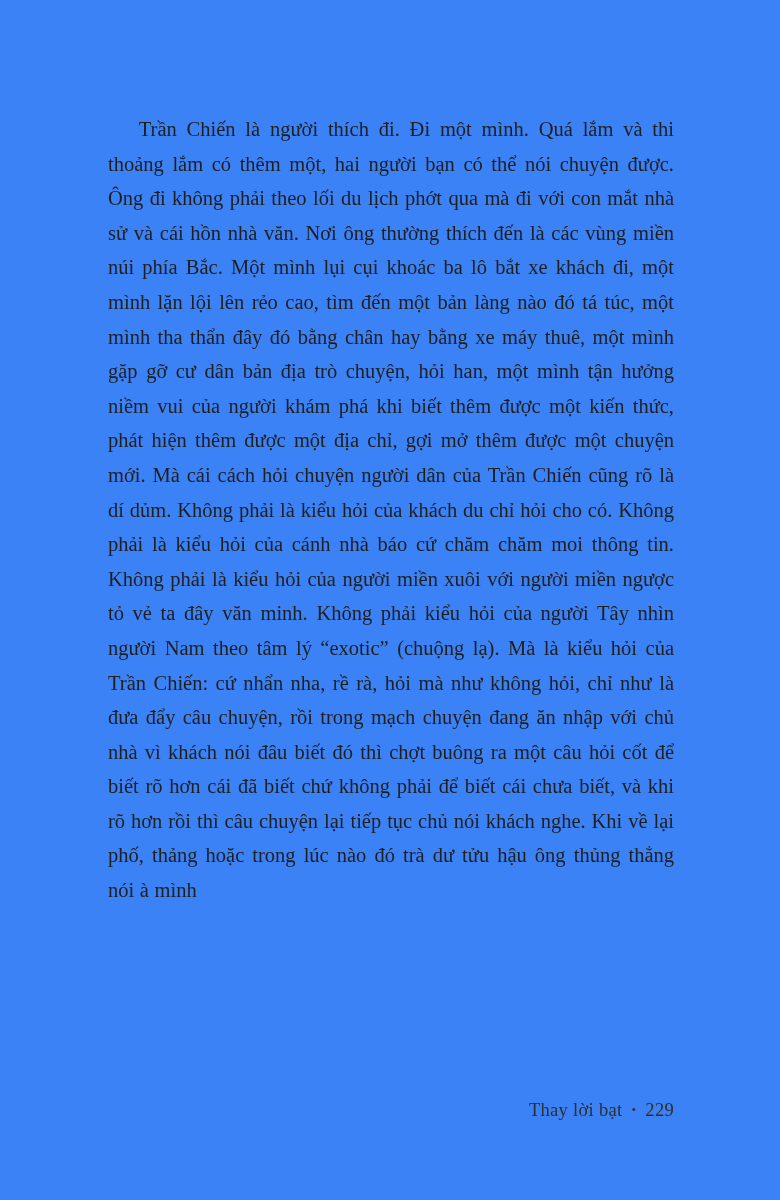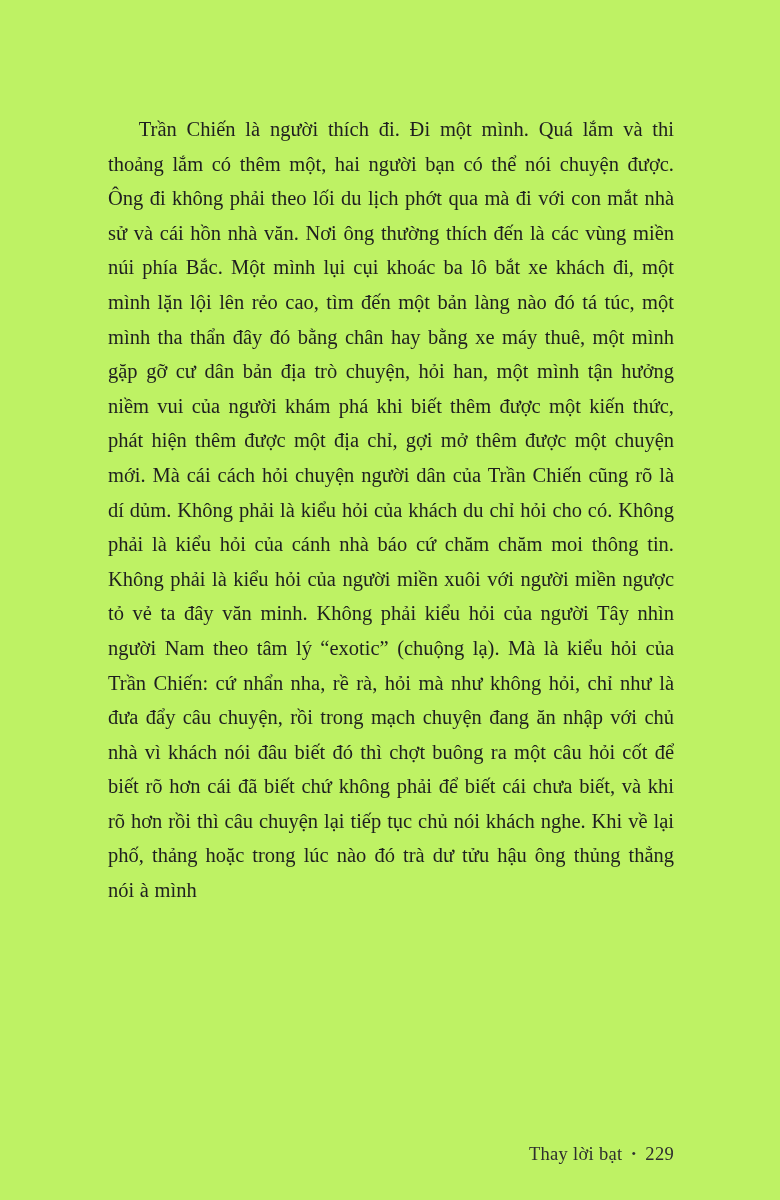--- a/index.html
+++ b/index.html
@@ -6,21 +6,21 @@
 
   html, body {
     background: #ffffff;
   }
 
   .page {
     position: relative;
     width: 780px;
     height: 1200px;
     margin: 0 auto;
-    background: #bef264;
+    background: #3b82f6;
     font-family: "Liberation Serif", "DejaVu Serif", serif;
     color: #1f1f1f;
     overflow: hidden;
   }
 
   .text-block {
     position: absolute;
     top: 112px;
     left: 108px;
     width: 566px;
@@ -32,21 +32,21 @@
     text-align: justify;
     text-justify: inter-word;
     text-indent: 1.5em;
     word-spacing: 0.5px;
     hyphens: none;
     color: #1f1f1f;
   }
 
   .footer {
     position: absolute;
-    top: 1144px;
+    top: 1100px;
     left: 108px;
     width: 566px;
     text-align: right;
     font-size: 18.5px;
     color: #2e2e2e;
     letter-spacing: 0.3px;
   }
 
   .footer .sep {
     display: inline-block;

